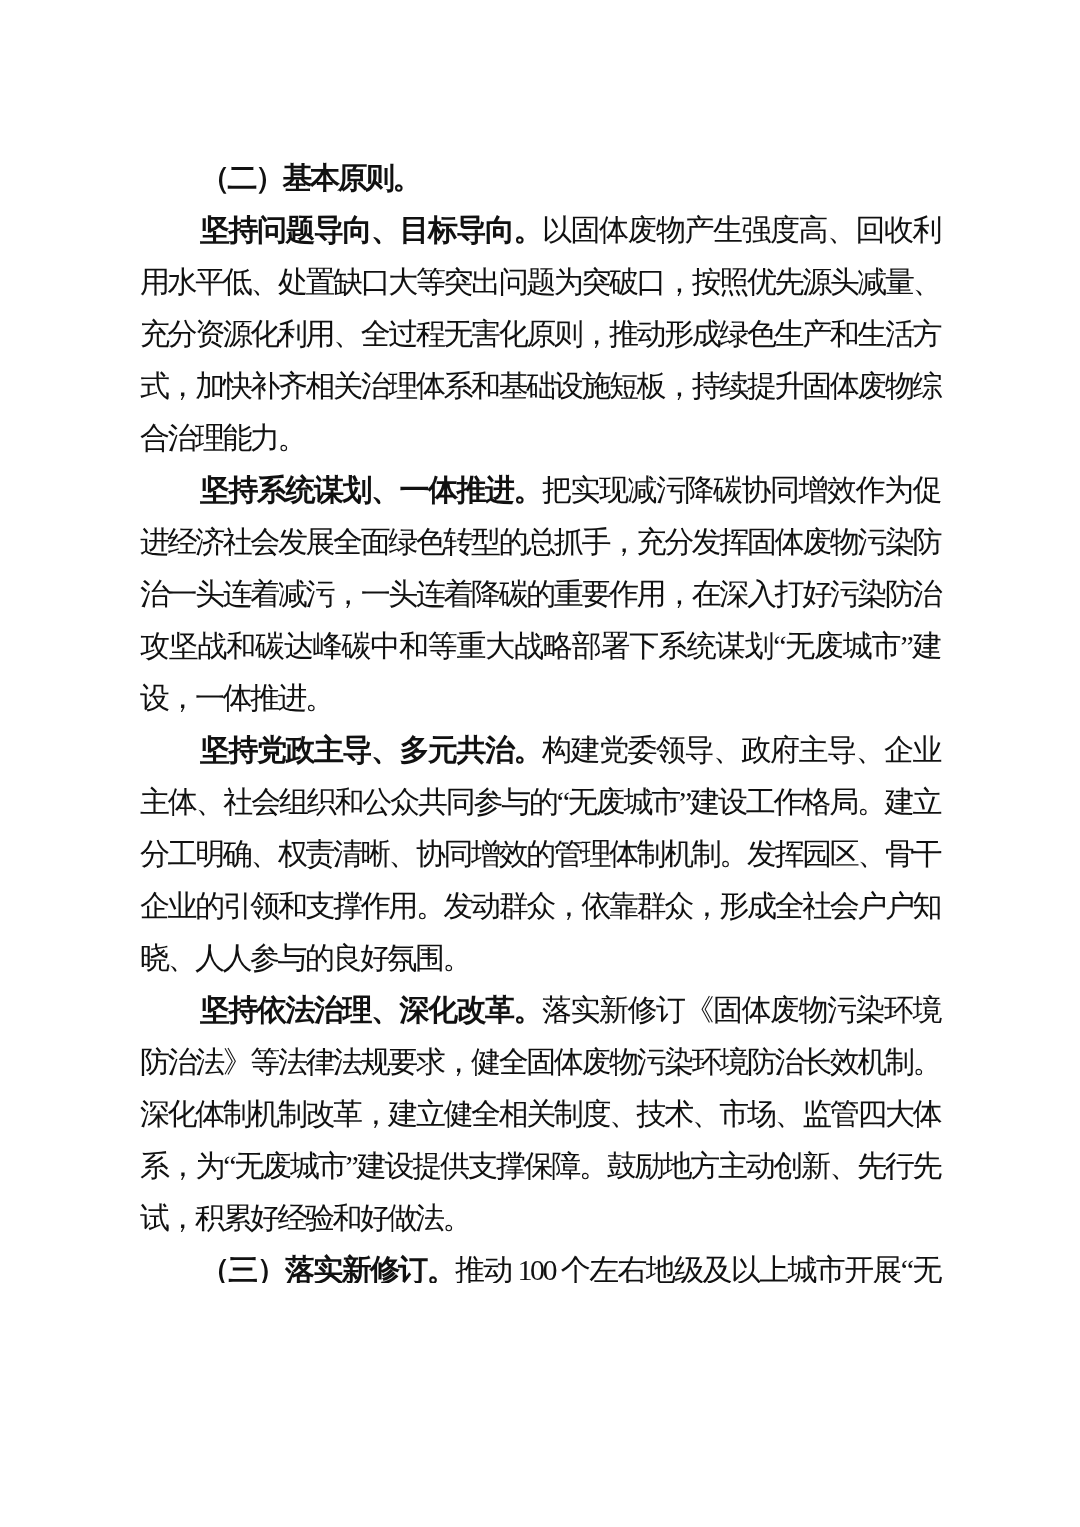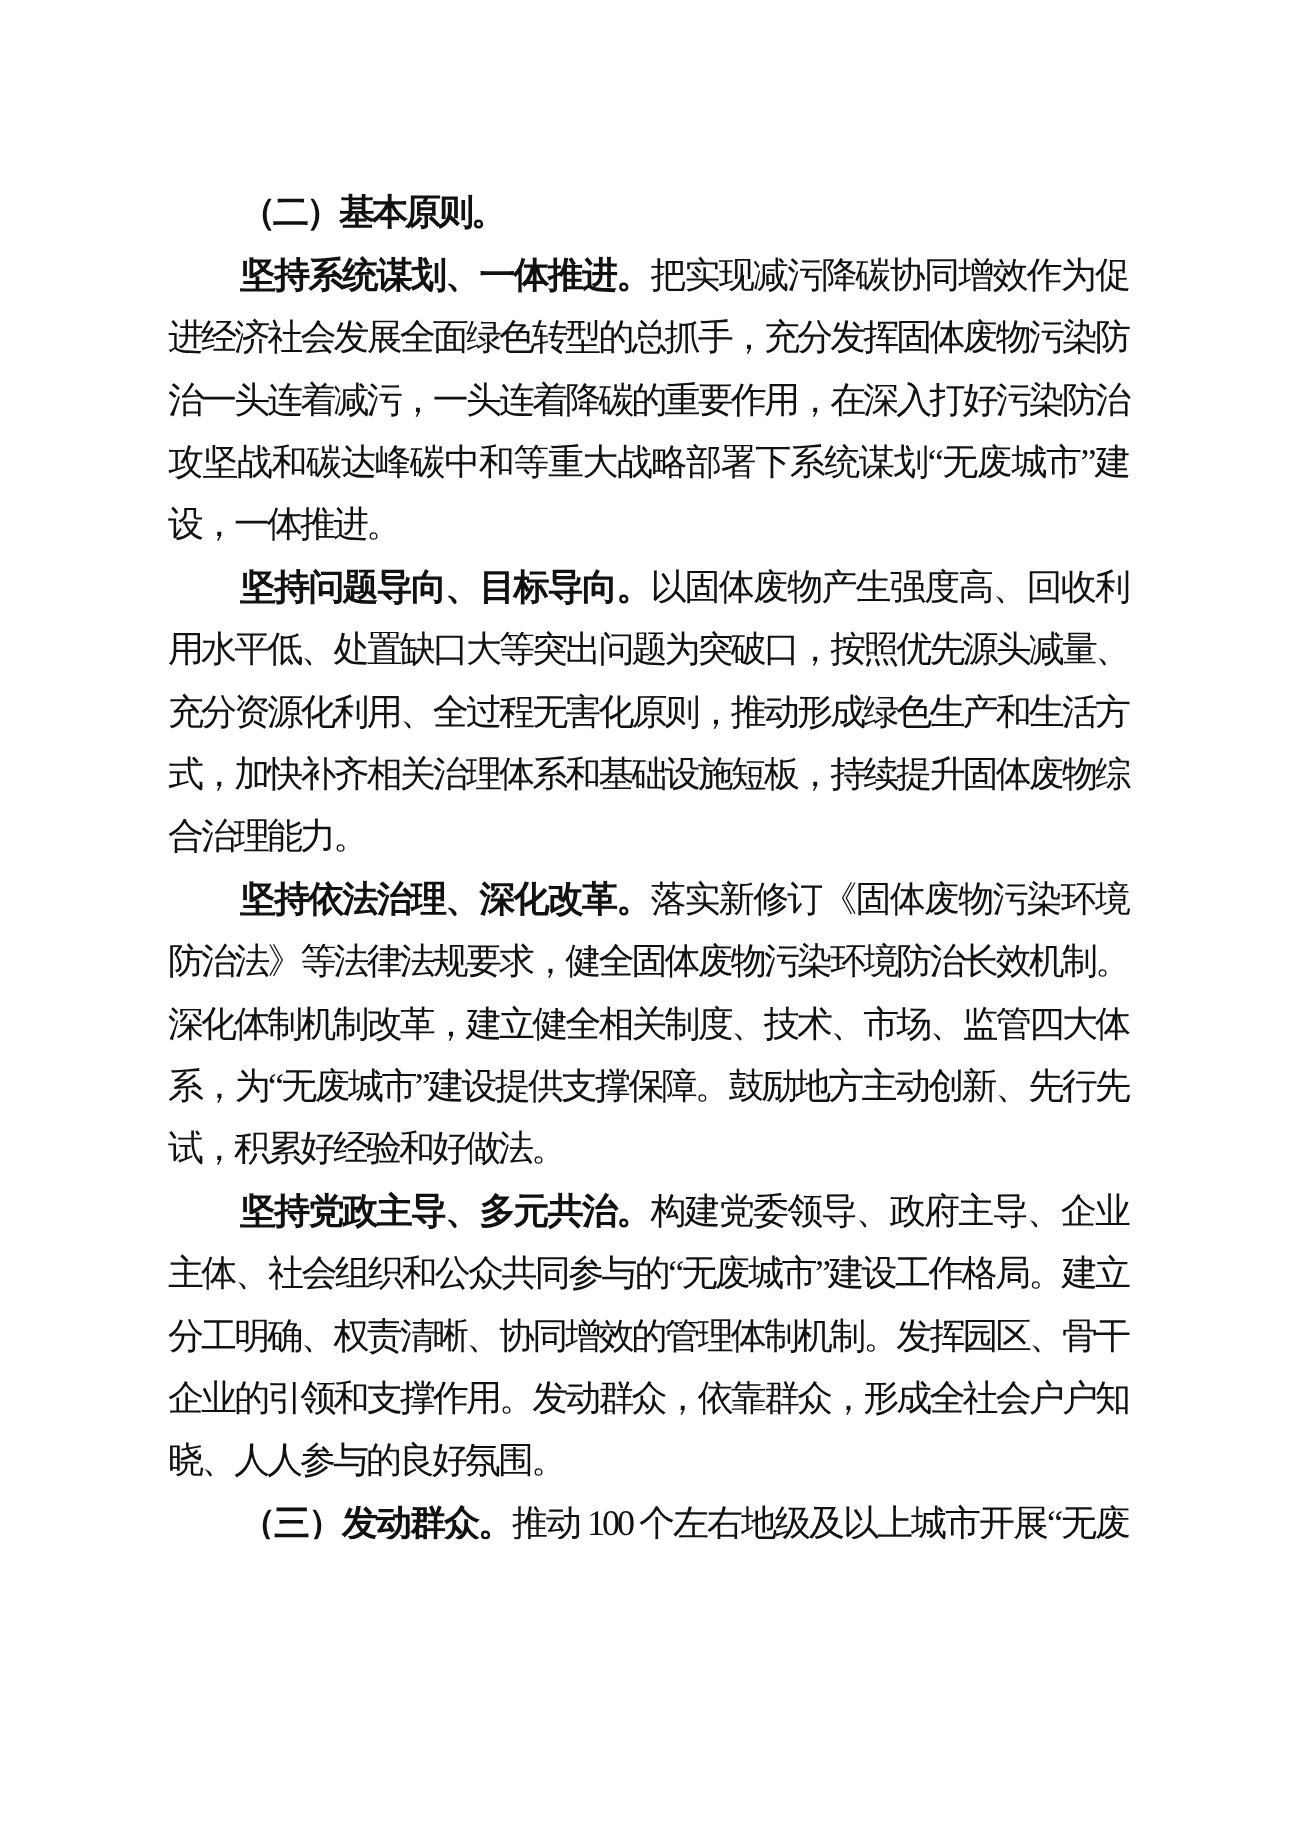--- a/index.html
+++ b/index.html
@@ -64,25 +64,25 @@
     text-shadow: 2px 2px 1px #c2c2c2, -1px -1px 0 #eeeeee;
   }
 </style>
 </head>
 <body>
 
 <div class="page">
 
   <main class="doc-body" id="doc-body">
       <p class="para heading"><span class="lead">（二）基本原则。</span><span class="body-text"></span></p>
+      <p class="para body"><span class="lead">坚持问题导向、目标导向。</span><span class="body-text">以固体废物产生强度高、回收利用水平低、处置缺口大等突出问题为突破口，按照优先源头减量、充分资源化利用、全过程无害化原则，推动形成绿色生产和生活方式，加快补齐相关治理体系和基础设施短板，持续提升固体废物综合治理能力。</span></p>
       <p class="para body"><span class="lead">坚持系统谋划、一体推进。</span><span class="body-text">把实现减污降碳协同增效作为促进经济社会发展全面绿色转型的总抓手，充分发挥固体废物污染防治一头连着减污，一头连着降碳的重要作用，在深入打好污染防治攻坚战和碳达峰碳中和等重大战略部署下系统谋划“无废城市”建设，一体推进。</span></p>
-      <p class="para body"><span class="lead">坚持问题导向、目标导向。</span><span class="body-text">以固体废物产生强度高、回收利用水平低、处置缺口大等突出问题为突破口，按照优先源头减量、充分资源化利用、全过程无害化原则，推动形成绿色生产和生活方式，加快补齐相关治理体系和基础设施短板，持续提升固体废物综合治理能力。</span></p>
+      <p class="para body"><span class="lead">坚持党政主导、多元共治。</span><span class="body-text">构建党委领导、政府主导、企业主体、社会组织和公众共同参与的“无废城市”建设工作格局。建立分工明确、权责清晰、协同增效的管理体制机制。发挥园区、骨干企业的引领和支撑作用。发动群众，依靠群众，形成全社会户户知晓、人人参与的良好氛围。</span></p>
       <p class="para body"><span class="lead">坚持依法治理、深化改革。</span><span class="body-text">落实新修订《固体废物污染环境防治法》等法律法规要求，健全固体废物污染环境防治长效机制。深化体制机制改革，建立健全相关制度、技术、市场、监管四大体系，为“无废城市”建设提供支撑保障。鼓励地方主动创新、先行先试，积累好经验和好做法。</span></p>
-      <p class="para body"><span class="lead">坚持党政主导、多元共治。</span><span class="body-text">构建党委领导、政府主导、企业主体、社会组织和公众共同参与的“无废城市”建设工作格局。建立分工明确、权责清晰、协同增效的管理体制机制。发挥园区、骨干企业的引领和支撑作用。发动群众，依靠群众，形成全社会户户知晓、人人参与的良好氛围。</span></p>
-      <p class="para body"><span class="lead">（三）发动群众。</span><span class="body-text">推动 100 个左右地级及以上城市开展“无废城市”建设，到 2019 年，“无废城市”固体废物产生强度较快下降，</span></p>
+      <p class="para body"><span class="lead">（三）落实新修订。</span><span class="body-text">推动 100 个左右地级及以上城市开展“无废城市”建设，到 2019 年，“无废城市”固体废物产生强度较快下降，</span></p>
     </main>
 
   <div class="page-number">— 5 —</div>
 
   <div class="watermark">
     <span class="wm-icon">
       <svg width="68" height="54" viewBox="0 0 68 54" xmlns="http://www.w3.org/2000/svg">
 
         <ellipse cx="20" cy="15" rx="15.5" ry="12" fill="#ffffff" stroke="#d2d2d2" stroke-width="2"></ellipse>
         <path d="M11 25 L6.5 32 L17 27.5 Z" fill="#ffffff" stroke="#d2d2d2" stroke-width="1.6" stroke-linejoin="round"></path>

